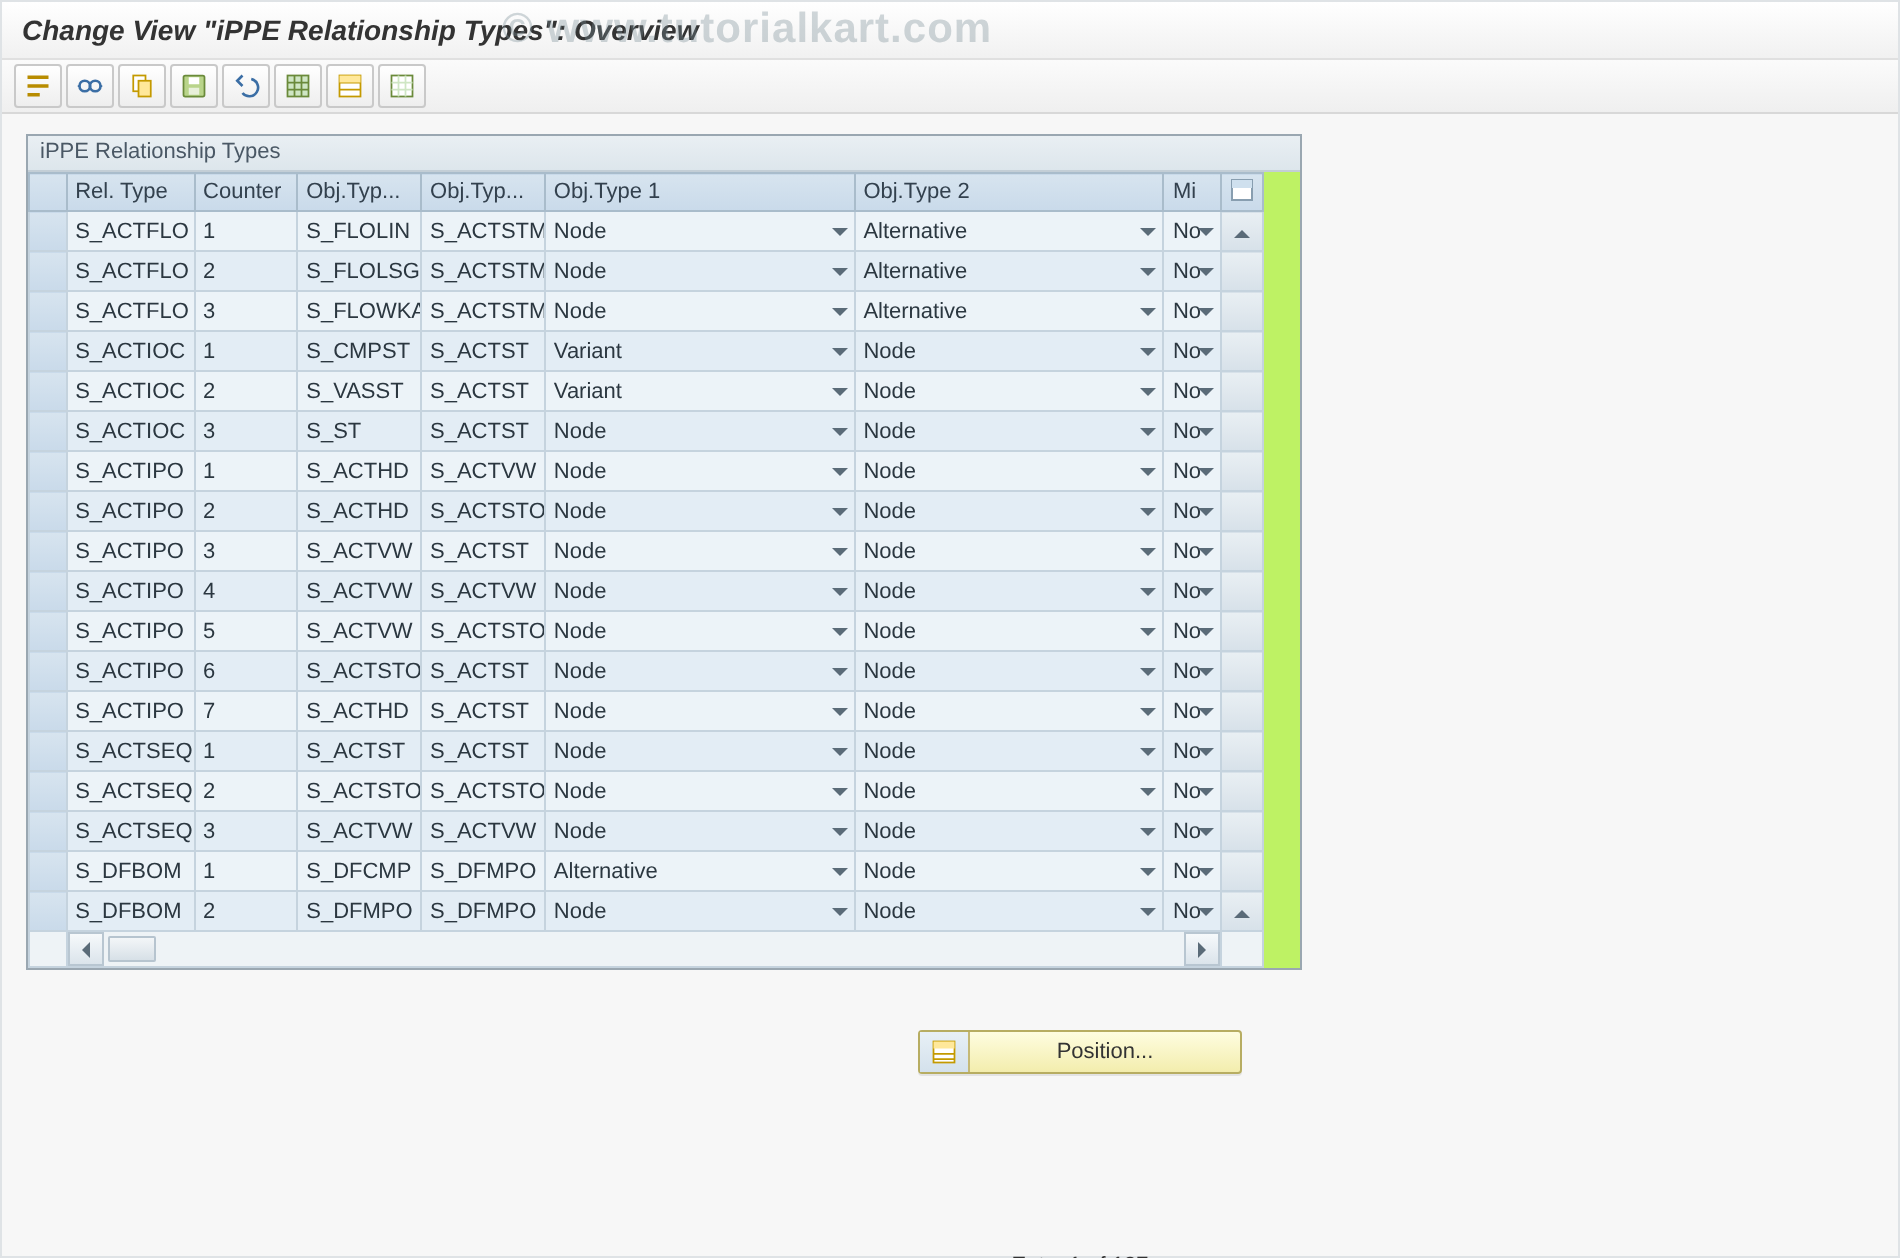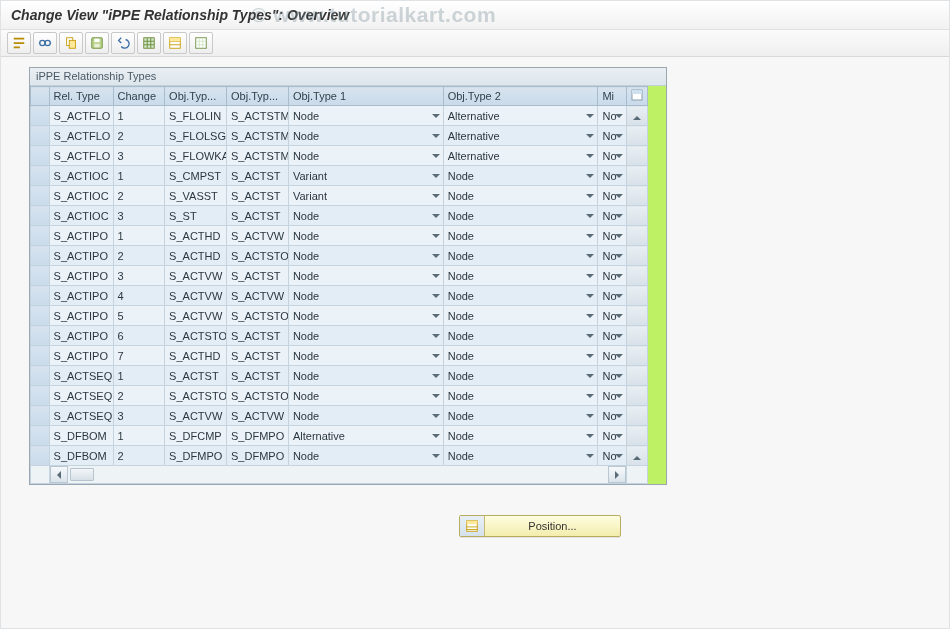--- a/index.html
+++ b/index.html
@@ -140,41 +140,41 @@
     </div>
     <div class="tbtn">
       <svg viewBox="0 0 16 16">
           <rect x="2" y="2" width="12" height="12" fill="#fff" stroke="#6a8a3a"></rect>
           <path d="M2 6h12M2 10h12M6 2v12M10 2v12" stroke="#cfe6c4"></path>
         </svg>
     </div>
   </div>
 
   <div class="workarea">
-    <div class="panel" style="width:636px;margin-left:16px;">
+    <div class="panel" style="width:636px;">
       <div class="panel-hdr">iPPE Relationship Types</div>
       <div class="table-outer">
         <div class="table-wrap">
           <table class="tbl">
             <colgroup>
               <col style="width:18px">
                 <col style="width:62px">
                 <col style="width:50px">
               <col style="width:60px">
                 <col style="width:60px">
                 <col style="width:150px">
               <col style="width:150px">
                 <col style="width:28px">
                 <col style="width:20px">
             </colgroup>
             <thead>
               <tr>
                 <th class="rowsel"></th>
                 <th>Rel. Type</th>
-                <th>Change</th>
+                <th>Counter</th>
                 <th>Obj.Typ...</th>
                 <th>Obj.Typ...</th>
                 <th>Obj.Type 1</th>
                 <th>Obj.Type 2</th>
                 <th>Mi</th>
                 <th class="colnav">
                   <svg width="12" height="12" viewBox="0 0 12 12">
                       <rect x="1" y="1" width="10" height="10" fill="#fff" stroke="#889eb0"></rect>
                       <rect x="1" y="1" width="10" height="4" fill="#cfe0ee"></rect>
                     </svg>

